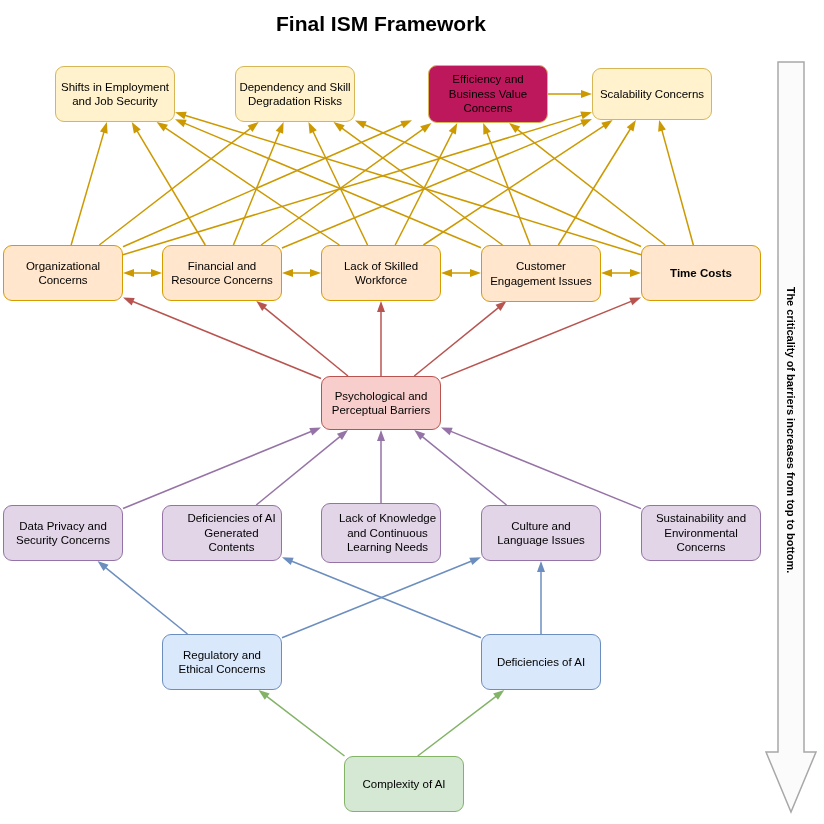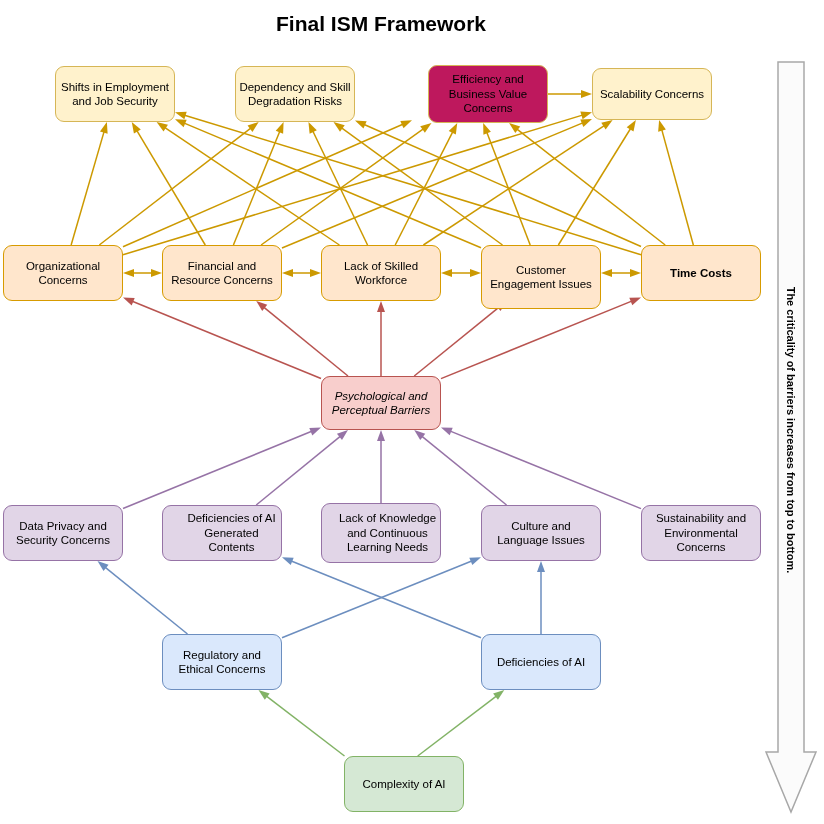--- a/index.html
+++ b/index.html
@@ -235,23 +235,23 @@
   </svg>
   <div id="title">Final ISM Framework</div>
   <div id="node-layer">
       <div class="node" style="left: 55px; top: 66px; width: 120px; height: 56px; background: rgb(255, 242, 204); border-color: rgb(214, 182, 86);">Shifts in Employment and Job Security</div>
       <div class="node" style="left: 235px; top: 66px; width: 120px; height: 56px; background: rgb(255, 242, 204); border-color: rgb(214, 182, 86);">Dependency and Skill Degradation Risks</div>
       <div class="node" style="left: 412px; top: 65px; width: 120px; height: 58px; background: #be185d; border-color: rgb(214, 182, 86); margin-left: 16px;">Efficiency and Business Value Concerns</div>
       <div class="node" style="left: 592px; top: 68px; width: 120px; height: 52px; background: rgb(255, 242, 204); border-color: rgb(214, 182, 86);">Scalability Concerns</div>
       <div class="node" style="left: 3px; top: 245px; width: 120px; height: 56px; background: rgb(255, 230, 204); border-color: rgb(215, 155, 0);">Organizational Concerns</div>
       <div class="node" style="left: 162px; top: 245px; width: 120px; height: 56px; background: rgb(255, 230, 204); border-color: rgb(215, 155, 0);">Financial and Resource Concerns</div>
       <div class="node" style="left: 321px; top: 245px; width: 120px; height: 56px; background: rgb(255, 230, 204); border-color: rgb(215, 155, 0);">Lack of Skilled Workforce</div>
-      <div class="node" style="left: 481px; top: 245px; width: 120px; height: 64px; background: rgb(255, 230, 204); border-color: rgb(215, 155, 0);">Customer Engagement Issues</div>
+      <div class="node" style="left: 481px; top: 245px; width: 120px; height: 57px; background: rgb(255, 230, 204); border-color: rgb(215, 155, 0);">Customer Engagement Issues</div>
       <div class="node" style="left: 641px; top: 245px; width: 120px; height: 56px; background: rgb(255, 230, 204); border-color: rgb(215, 155, 0); font-weight: bold;">Time Costs</div>
-      <div class="node" style="left: 321px; top: 376px; width: 120px; height: 54px; background: rgb(248, 206, 204); border-color: rgb(184, 84, 80); font-style: italic;">Psychological and Perceptual Barriers</div>
+      <div class="node" style="left: 321px; top: 376px; width: 120px; height: 54px; background: rgb(248, 206, 204); border-color: rgb(184, 84, 80);">Psychological and Perceptual Barriers</div>
       <div class="node" style="left: 3px; top: 505px; width: 120px; height: 56px; background: rgb(225, 213, 231); border-color: rgb(150, 115, 166);">Data Privacy and Security Concerns</div>
       <div class="node" style="left: 162px; top: 505px; width: 120px; height: 56px; background: rgb(225, 213, 231); border-color: rgb(150, 115, 166); padding-left: 22px;">Deficiencies of AI Generated Contents</div>
       <div class="node" style="left: 321px; top: 503px; width: 120px; height: 60px; background: rgb(225, 213, 231); border-color: rgb(150, 115, 166); padding-left: 16px;">Lack of Knowledge and Continuous Learning Needs</div>
       <div class="node" style="left: 481px; top: 505px; width: 120px; height: 56px; background: rgb(225, 213, 231); border-color: rgb(150, 115, 166);">Culture and Language Issues</div>
       <div class="node" style="left: 641px; top: 505px; width: 120px; height: 56px; background: rgb(225, 213, 231); border-color: rgb(150, 115, 166);">Sustainability and Environmental Concerns</div>
       <div class="node" style="left: 162px; top: 634px; width: 120px; height: 56px; background: rgb(218, 232, 252); border-color: rgb(108, 142, 191);">Regulatory and Ethical Concerns</div>
       <div class="node" style="left: 481px; top: 634px; width: 120px; height: 56px; background: rgb(218, 232, 252); border-color: rgb(108, 142, 191);">Deficiencies of AI</div>
       <div class="node" style="left: 302px; top: 756px; width: 120px; height: 56px; background: rgb(213, 232, 212); border-color: rgb(130, 179, 102); margin-left: 42px;">Complexity of AI</div>
     </div>
   <div id="side-label">The criticality of barriers increases from top to bottom.</div>

